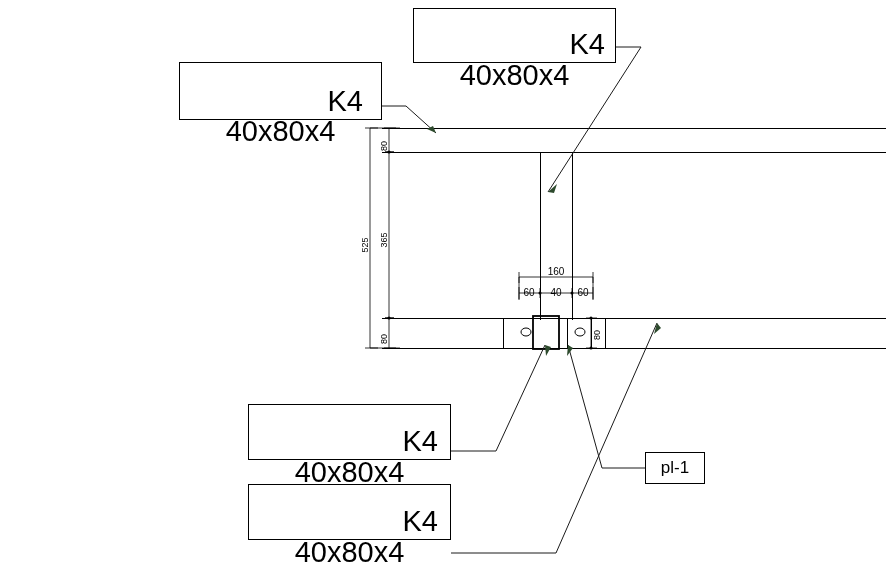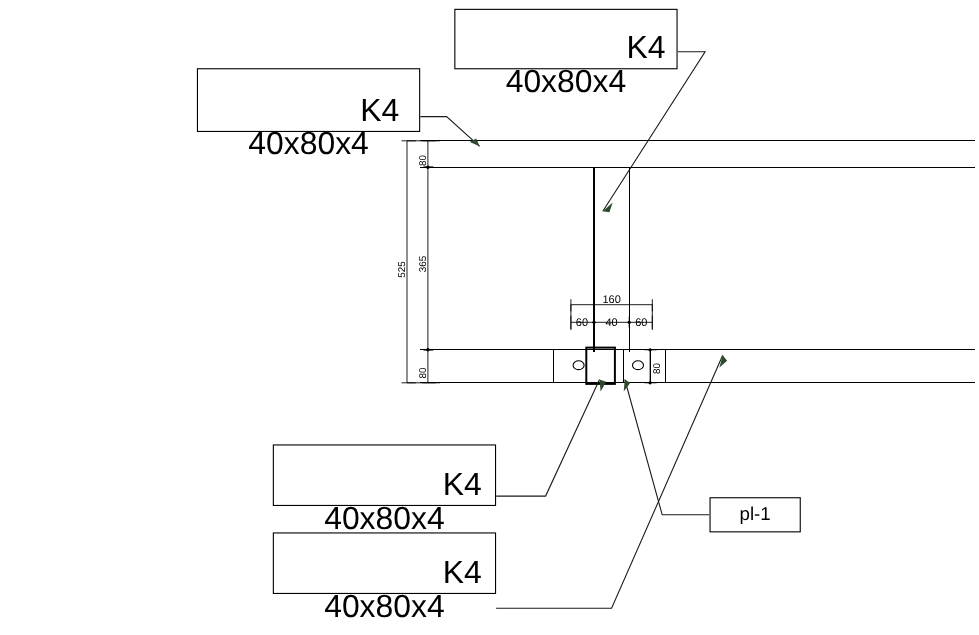--- a/index.html
+++ b/index.html
@@ -224,19 +224,19 @@
 
   <div style="position:absolute; left:248px; top:484px; width:203px; height:56px;
               border:1px solid #000; background:#fff; box-sizing:border-box;">
     <div style="position:absolute; right:12px; bottom:3px; font-size:29px; color:#000;
                 font-family:'Liberation Sans',sans-serif; line-height:1;">K4</div>
   </div>
   <div style="position:absolute; left:248px; top:537px; width:203px; height:34px;
               text-align:center; font-size:29px; color:#000;
               font-family:'Liberation Sans',sans-serif; line-height:1.1;">40x80x4</div>
 
-  <div style="position:absolute; left:645px; top:452px; width:83px; height:32px;
+  <div style="position:absolute; left:645px; top:452px; width:60px; height:32px;
               border:1px solid #000; background:#fff; box-sizing:border-box;
               display:flex; align-items:center; justify-content:center;">
     <span style="font-size:17px; color:#000; font-family:'Liberation Sans',sans-serif;">pl-1</span>
   </div>
 
 </div>
 
 </body></html>

